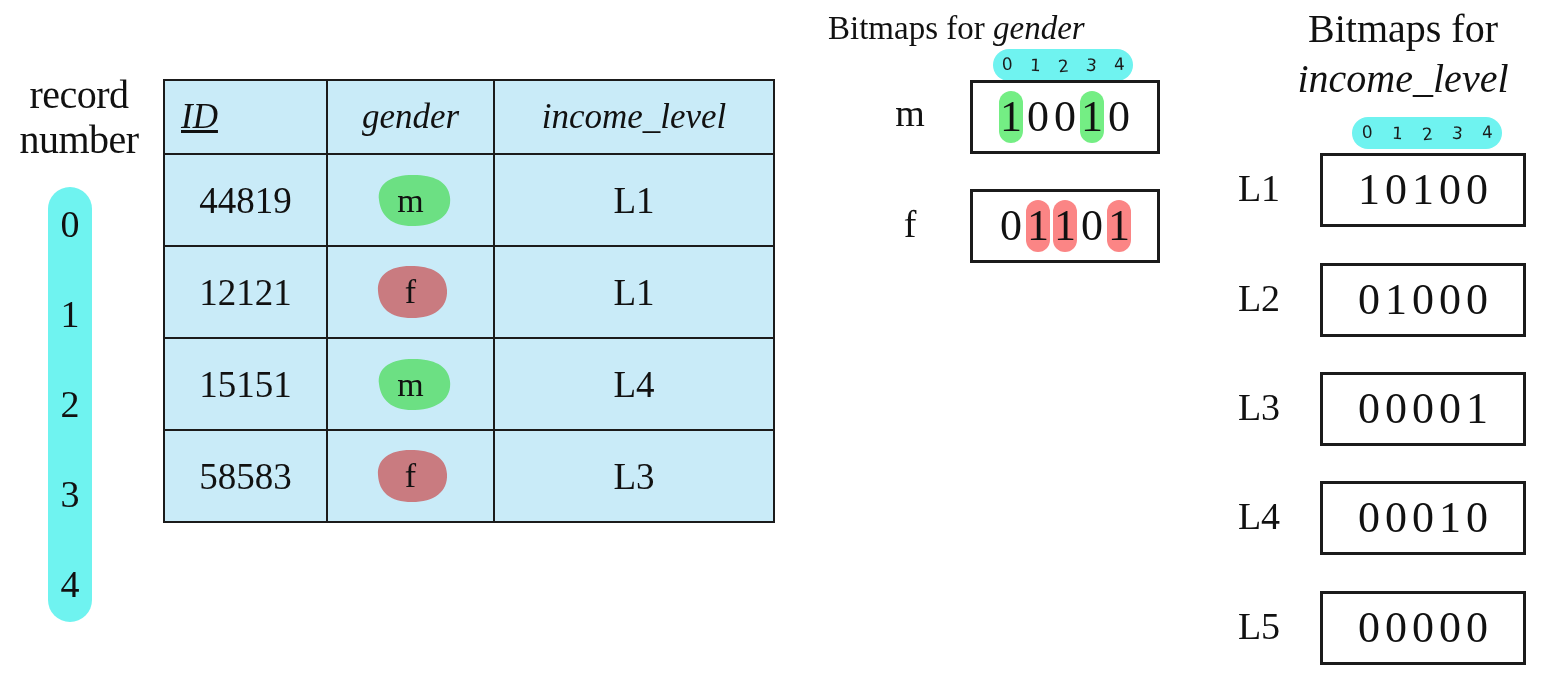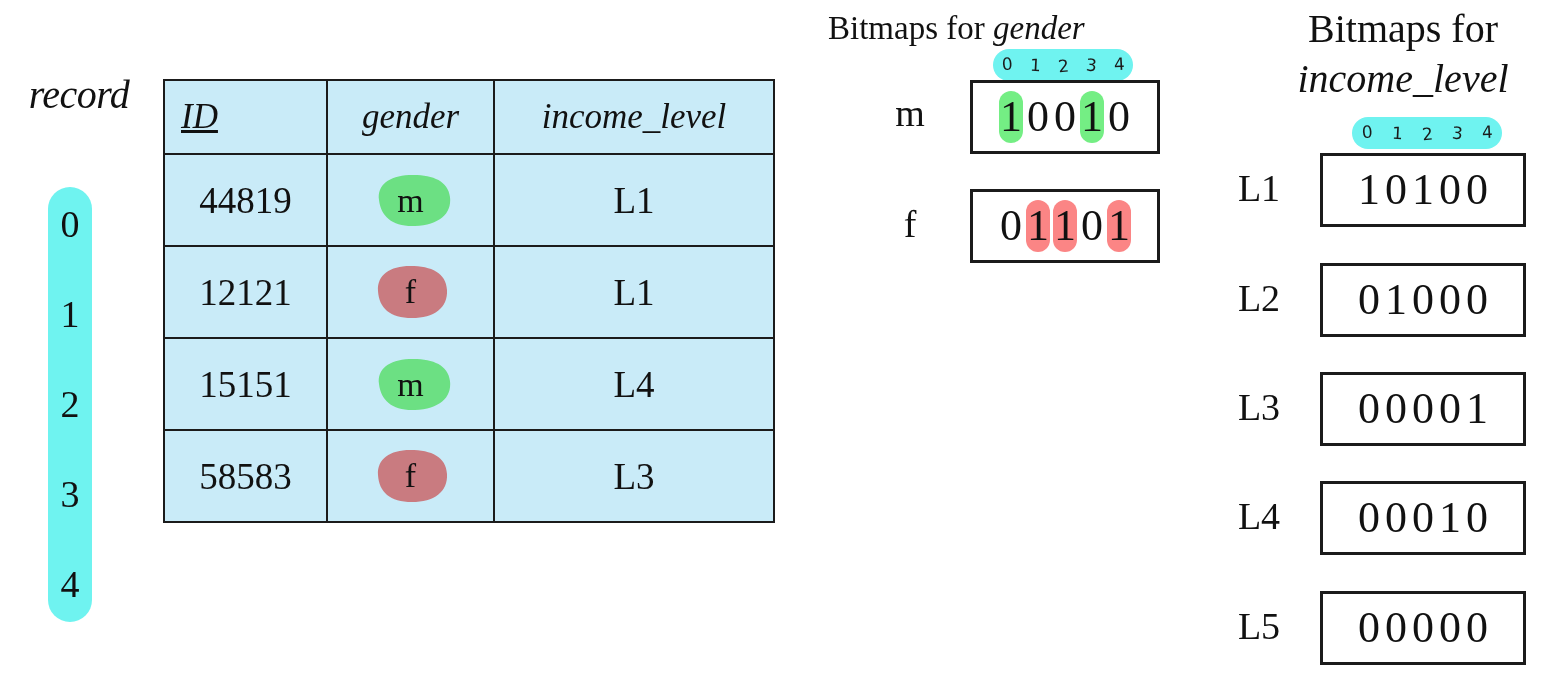--- a/index.html
+++ b/index.html
@@ -28,21 +28,21 @@
   #record-number-caption {
     position: absolute;
     left: 4px;
     top: 72px;
     width: 150px;
     text-align: center;
     font-size: 40px;
     line-height: 45px;
     letter-spacing: -0.5px;
   }
-  #record-number-caption .ln { display: block; font-style: italic; }
+  #record-number-caption .ln { display: block; }
 
   
   #record-index-pill {
     position: absolute;
     left: 48px;
     top: 187px;
     width: 44px;
     height: 435px;
     background: #6ff3f0;
     border-radius: 22px;
@@ -224,20 +224,21 @@
   }
   #income-section-title .it { font-style: italic; }
 </style>
 </head>
 <body>
 
 <div class="stage">
 
   <div id="record-number-caption">
     <span class="ln">record</span>
+    <span class="ln">number</span>
   </div>
 
   <div id="record-index-pill">
       <div class="rec-num" style="top: 18px;">0</div>
       <div class="rec-num" style="top: 108px;">1</div>
       <div class="rec-num" style="top: 198px;">2</div>
       <div class="rec-num" style="top: 288px;">3</div>
       <div class="rec-num" style="top: 378px;">4</div>
     </div>
 

